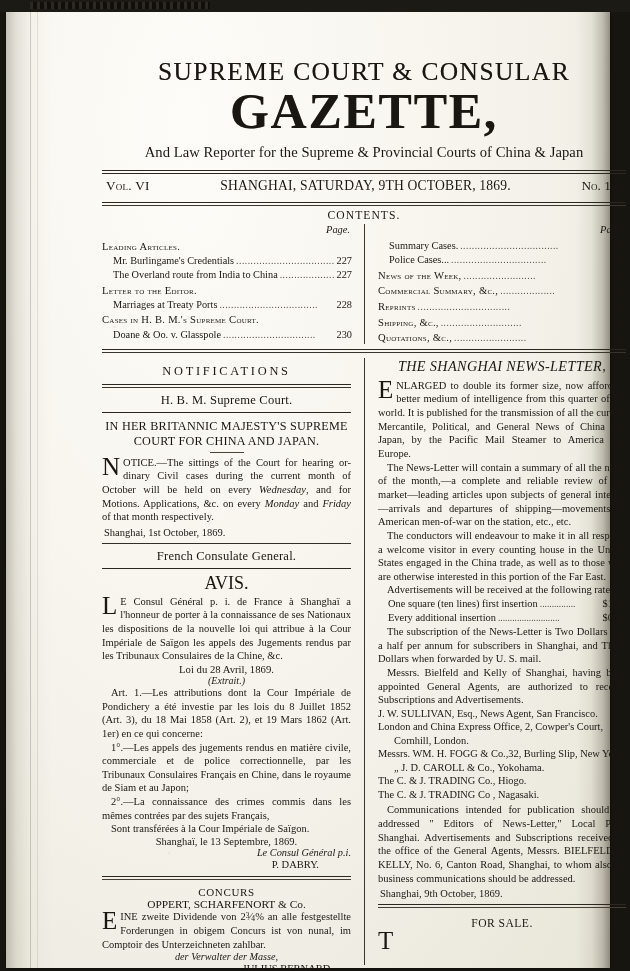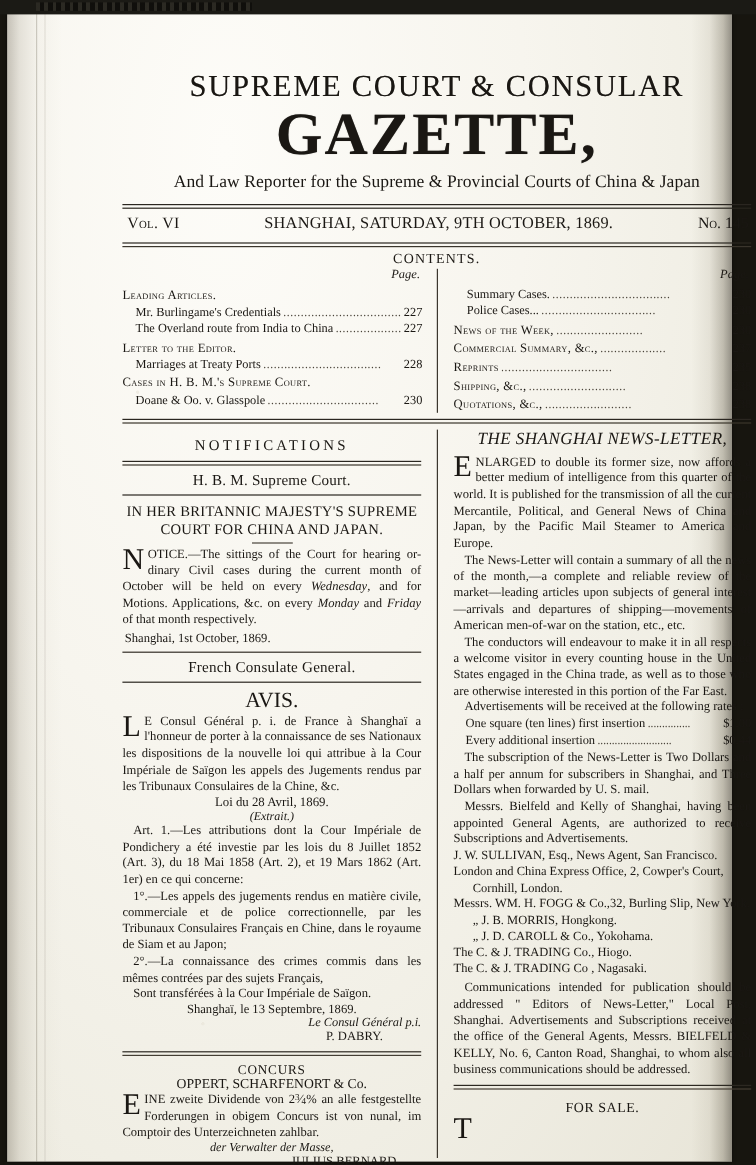--- a/index.html
+++ b/index.html
@@ -501,27 +501,27 @@
           </div>
 
           <p class="body indent">The subscription of the News-Letter is Two Dollars and a half per annum for subscribers in Shanghai, and Three Dollars when forwarded by U. S. mail.</p>
           <p class="body indent">Messrs. Bielfeld and Kelly of Shanghai, having been appointed General Agents, are authorized to receive Subscriptions and Advertisements.</p>
 
           <div>
             <div class="agent-line">J. W. SULLIVAN, Esq.,  News Agent, San Francisco.</div>
             <div class="agent-line">London and China Express Office, 2, Cowper's Court,</div>
             <div class="agent-line ind">Cornhill, London.</div>
             <div class="agent-line">Messrs. WM. H. FOGG &amp; Co.,32, Burling Slip, New York.</div>
-            <div class="agent-line ind">„   J. B. MORRIS, Hongkong.</div>
             <div class="agent-line ind">„   J. D. CAROLL &amp; Co., Yokohama.</div>
             <div class="agent-line">The C. &amp; J. TRADING Co., Hiogo.</div>
             <div class="agent-line">The C. &amp; J. TRADING Co , Nagasaki.</div>
           </div>
 
           <p class="body indent" style="margin-top:2px;">Communications intended for publication should be addressed " Editors of News-Letter," Local Post, Shanghai.  Advertisements and Subscriptions received at the office of the General Agents, Messrs. BIELFELD &amp; KELLY, No. 6, Canton Road, Shanghai, to whom also all business communications should be addressed.</p>
+          <div class="datel">Shanghai, 9th October, 1869.</div>
 
           <div class="sec-rule dbl blk"></div>
 
           <div class="ctr blk" style="font-size:11.6px;letter-spacing:.04em;margin-top:9px;">FOR SALE.</div>
 
           <p class="body dropcap-p">
             <span class="dropcap">T</span>
           </p>
 
         </div>

